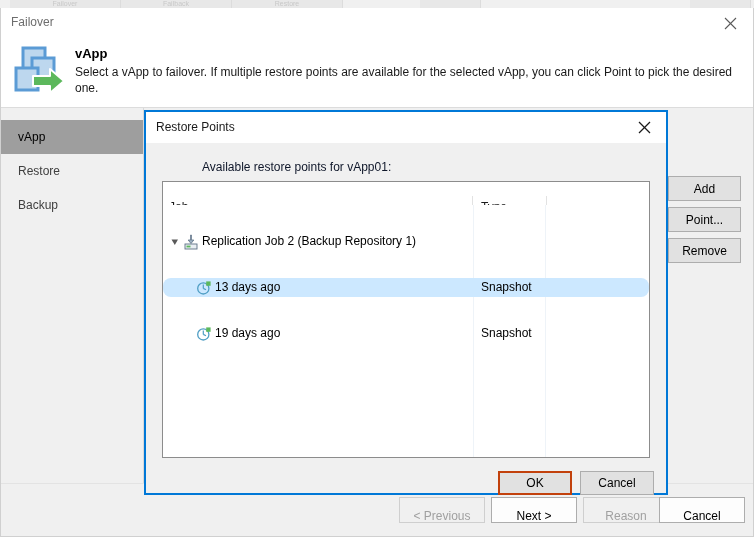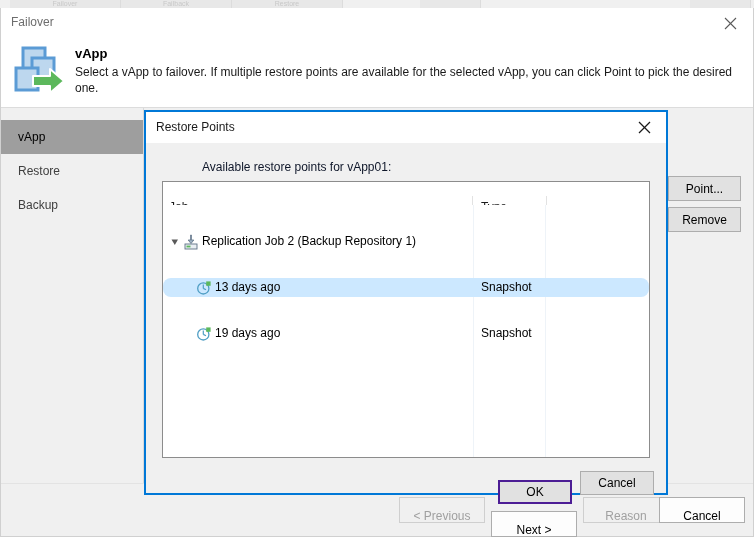--- a/index.html
+++ b/index.html
@@ -201,21 +201,21 @@
     cursor: default;
     box-sizing: border-box;
   }
   .fbtn.disabled {
     color: #a0a0a0;
     border-color: #cfcfcf;
     background: #f0f0f0;
   }
   .fbtn.white { background: #fdfdfd; }
   #btn-previous { left: 398px; }
-  #btn-next     { left: 490px; margin-top: 14px; }
+  #btn-next     { left: 490px; }
   #btn-finish   { left: 582px; }
   #btn-wcancel  { left: 658px; }
 
   
   .dialog {
     position: absolute;
     left: 144px;
     top: 110px;
     width: 524px;
     height: 385px;
@@ -360,22 +360,22 @@
     border: 1px solid #adadad;
     font-family: "Liberation Sans", sans-serif;
     font-size: 12px;
     color: #000000;
     padding: 0;
     cursor: default;
     box-sizing: border-box;
   }
   #dlg-ok {
     left: 352px;
-    top: 337px;
-    border: 2px solid #4c1d95;
+    top: 328px;
+    border: 2px solid #c2410c;
   }
   #dlg-cancel {
     left: 434px;
     top: 328px;
   }
 
   svg { overflow: visible; }
 </style>
 </head>
 <body>
@@ -428,20 +428,21 @@
       <div class="step">
         <span>Restore</span>
       </div>
       <div class="step">
         <span>Backup</span>
       </div>
     </div>
 
     <div class="content">
       <div class="side-buttons">
+        <button class="wbtn">Add</button>
         <button class="wbtn">Point...</button>
         <button class="wbtn">Remove</button>
       </div>
     </div>
 
     <div class="footer">
       <button class="fbtn disabled" id="btn-previous">&lt; Previous</button>
       <button class="fbtn white" id="btn-next">Next &gt;</button>
       <button class="fbtn disabled" id="btn-finish">Reason</button>
       <button class="fbtn white" id="btn-wcancel">Cancel</button>

